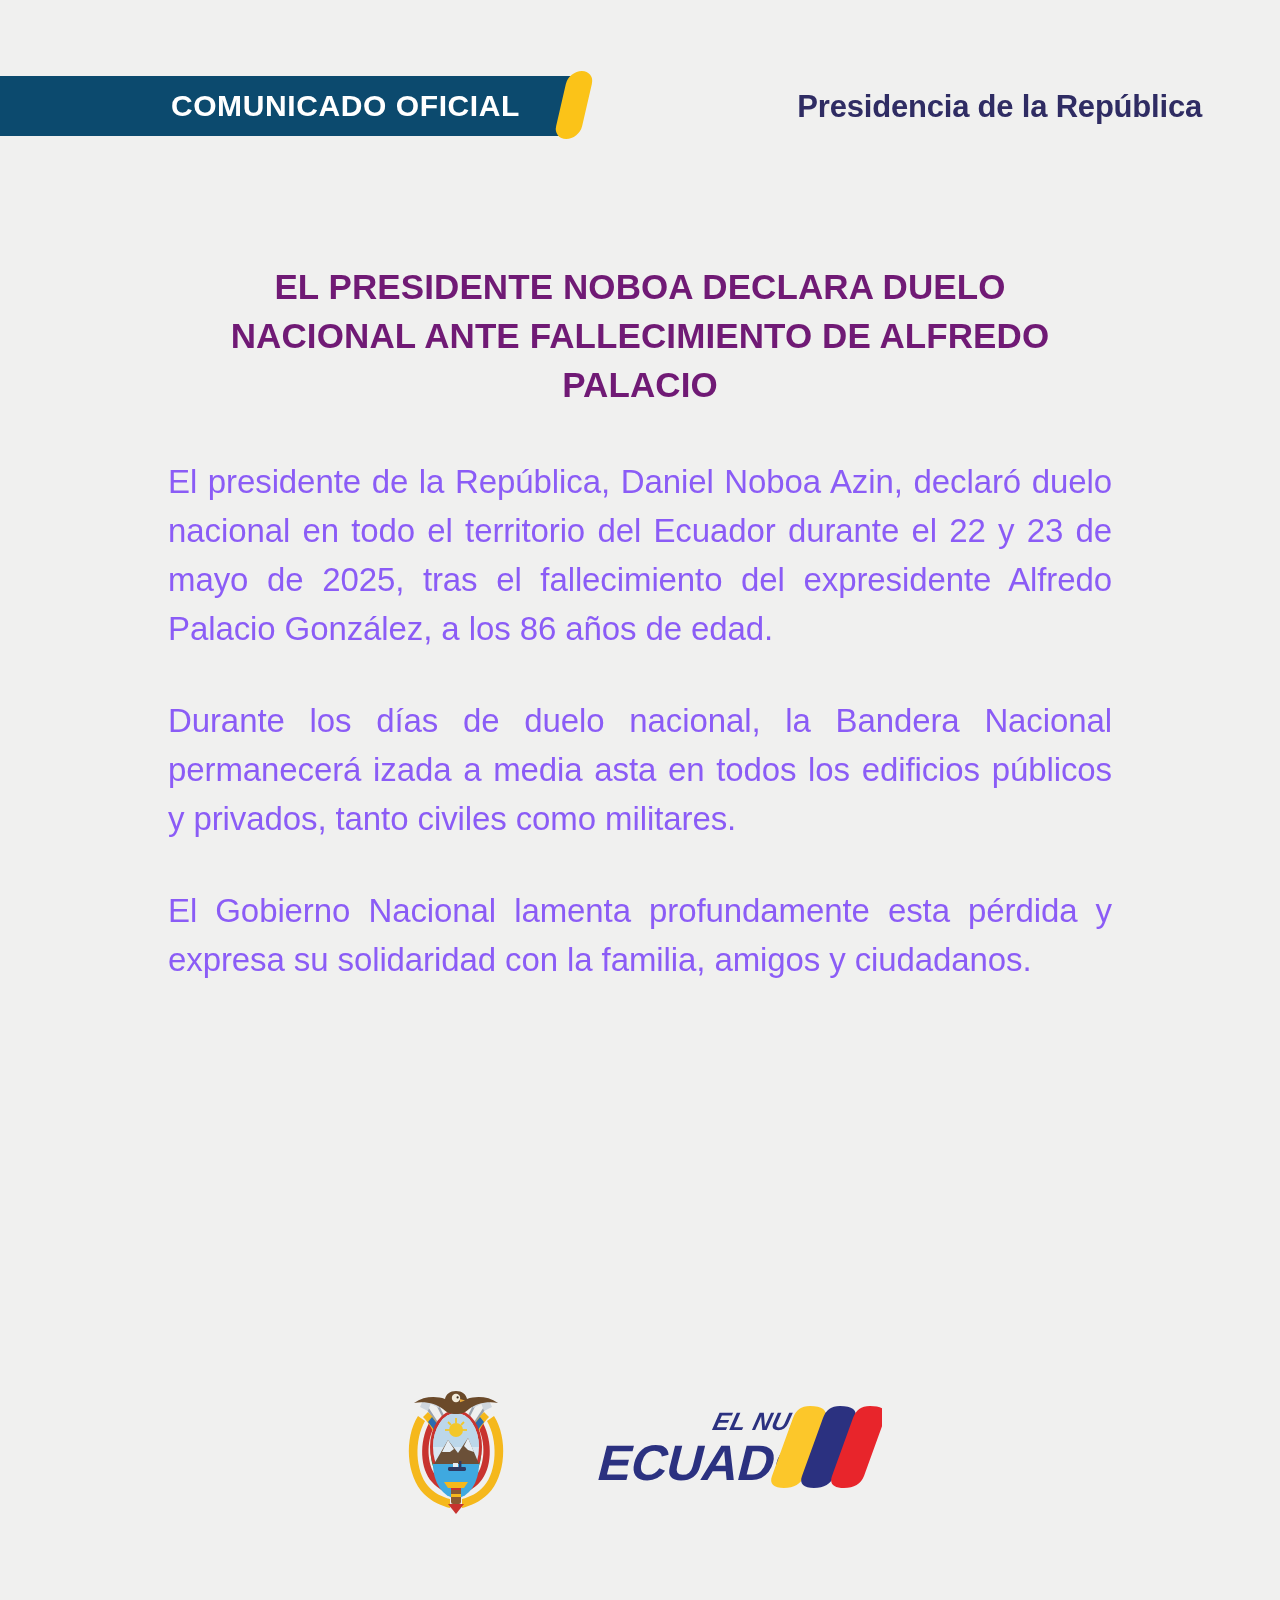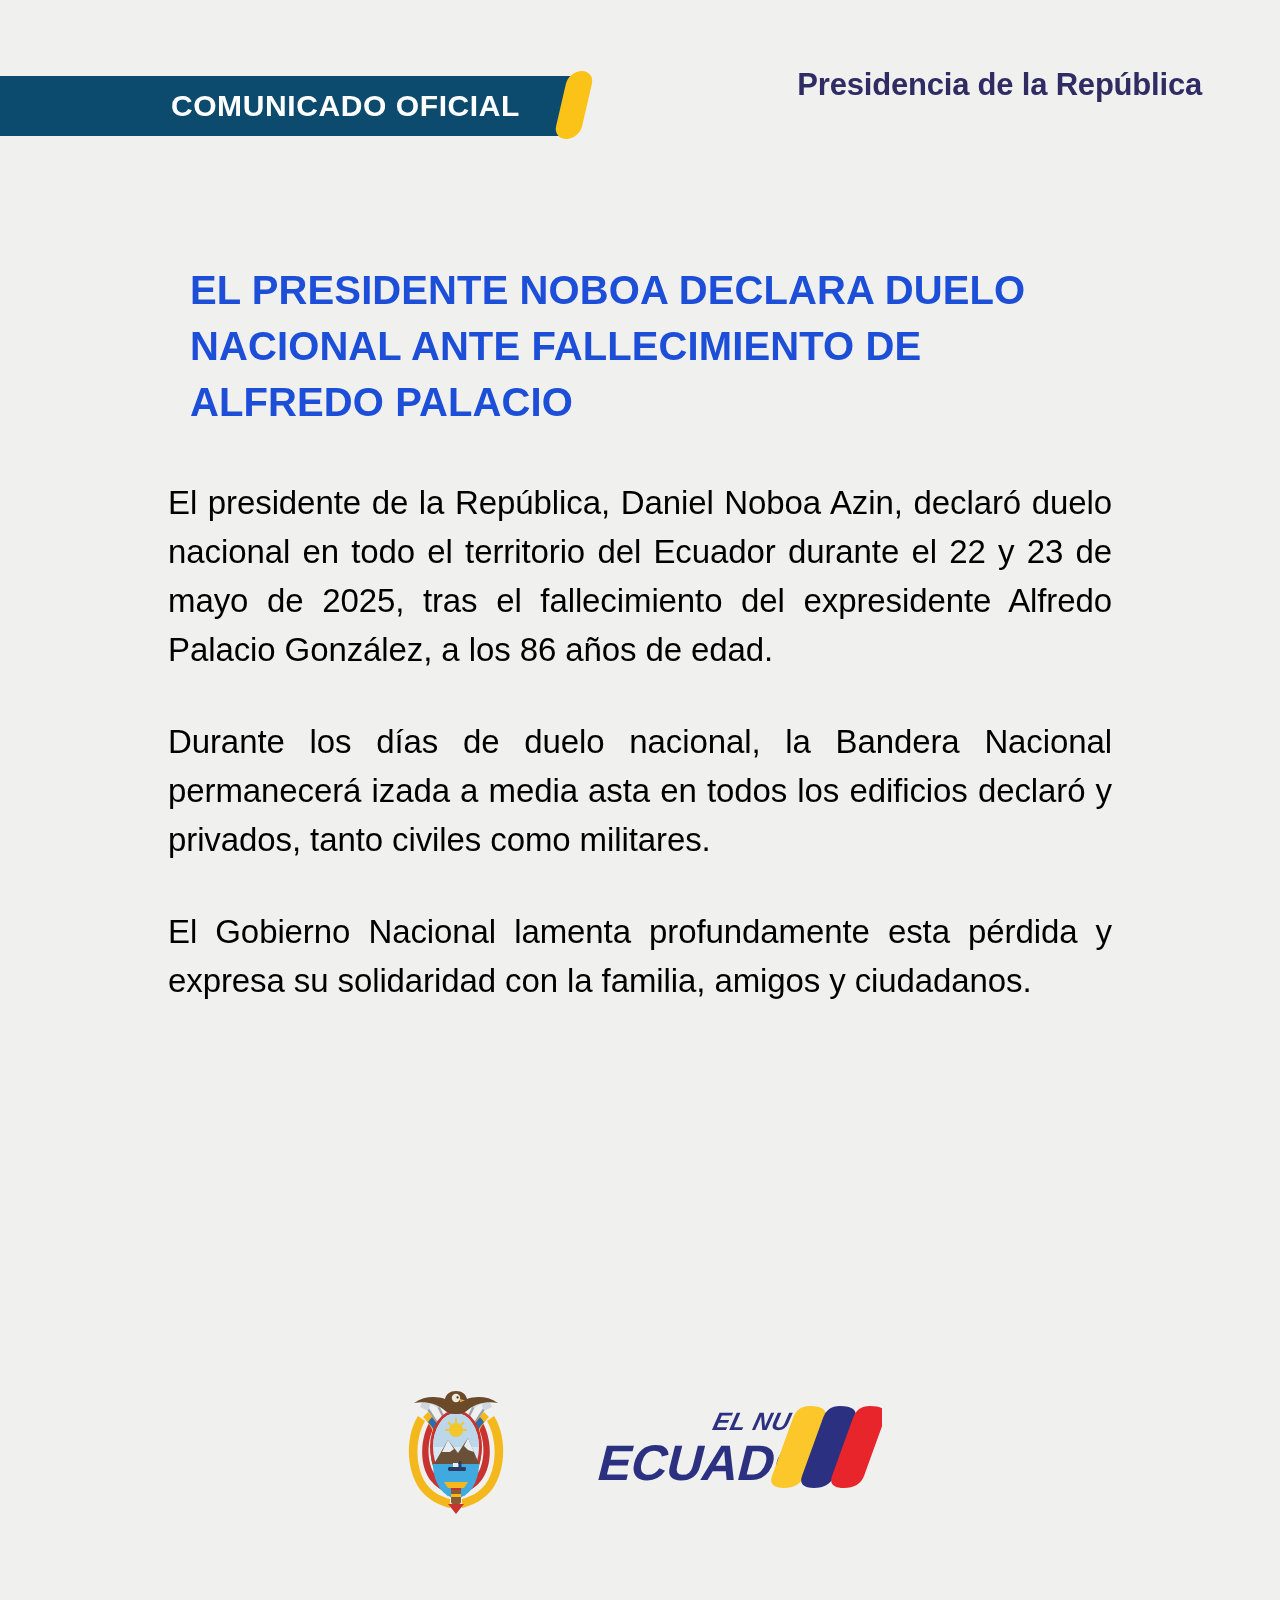--- a/index.html
+++ b/index.html
@@ -59,21 +59,21 @@
     width: 26px;
     height: 68px;
     background: #fbc318;
     border-radius: 13px;
     transform: skewX(-13deg);
   }
 
   .header-right {
     position: absolute;
     right: 78px;
-    top: 68px;
+    top: 90px;
     text-align: right;
     color: #2f2c63;
     line-height: 1.12;
   }
   .hr-title {
     font-size: 31px;
     font-weight: bold;
     letter-spacing: -0.2px;
     white-space: nowrap;
   }
@@ -82,31 +82,32 @@
     font-weight: normal;
     margin-top: 4px;
     letter-spacing: -0.1px;
     white-space: nowrap;
   }
 
   
   .doc-title {
     margin: 72px auto 0 auto;
     width: 900px;
-    color: #1d4ed8;
-    font-size: 40px;
+    text-align: center;
+    color: #701a75;
+    font-size: 35px;
     font-weight: bold;
     line-height: 1.40;
     letter-spacing: 0.1px;
   }
 
   .body-copy {
     margin: 48px auto 0 auto;
     width: 944px;
-    color: #000000;
+    color: #8b5cf6;
   }
   .para {
     font-size: 33px;
     line-height: 49px;
     text-align: justify;
     text-justify: inter-word;
     margin: 0 0 43px 0;
     letter-spacing: -0.1px;
   }
   .para:last-child {
@@ -150,21 +151,21 @@
   <div class="header-right">
     <div class="hr-title">Presidencia de la República</div>
   </div>
 
 </div>
 
 <h1 class="doc-title">EL PRESIDENTE NOBOA DECLARA DUELO NACIONAL ANTE FALLECIMIENTO DE ALFREDO PALACIO</h1>
 
 <div class="body-copy">
   <p class="para">El presidente de la República, Daniel Noboa Azin, declaró duelo nacional en todo el territorio del Ecuador durante el 22 y 23 de mayo de 2025, tras el fallecimiento del expresidente Alfredo Palacio González, a los 86 años de edad.</p>
-  <p class="para">Durante los días de duelo nacional, la Bandera Nacional permanecerá izada a media asta en todos los edificios declaró y privados, tanto civiles como militares.</p>
+  <p class="para">Durante los días de duelo nacional, la Bandera Nacional permanecerá izada a media asta en todos los edificios públicos y privados, tanto civiles como militares.</p>
   <p class="para">El Gobierno Nacional lamenta profundamente esta pérdida y expresa su solidaridad con la familia, amigos y ciudadanos.</p>
 </div>
 
 <div class="footer">
 
   <svg class="coat" viewBox="0 0 116 150">
 
     <path d="M20 48 C6 70 8 108 26 126 C34 134 44 138 52 140 L52 131 C44 129 36 125 30 118 C17 103 16 72 27 53 Z" fill="#f5b81c"></path>
     <path d="M96 48 C110 70 108 108 90 126 C82 134 72 138 64 140 L64 131 C72 129 80 125 86 118 C99 103 100 72 89 53 Z" fill="#f5b81c"></path>
 

